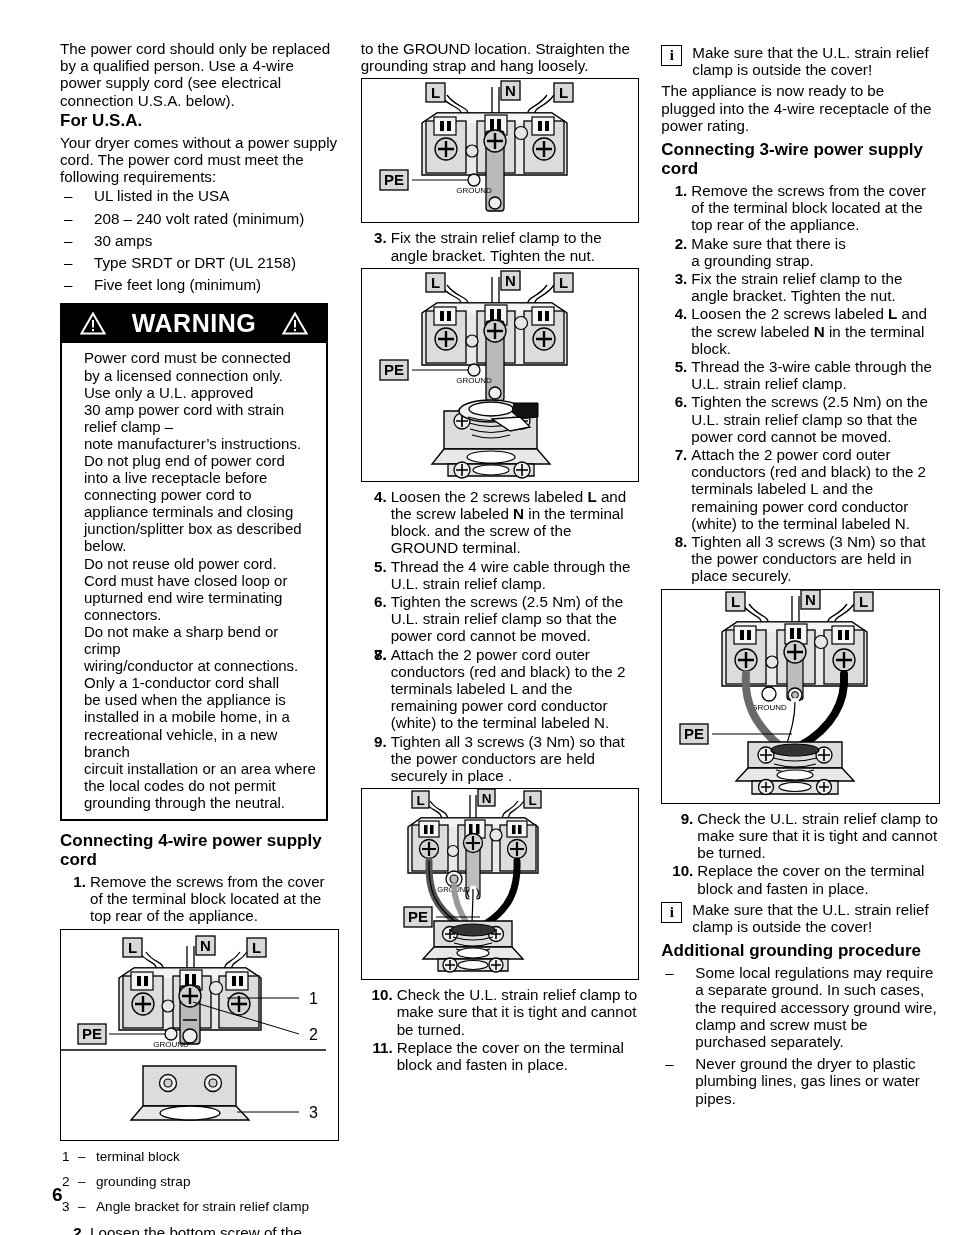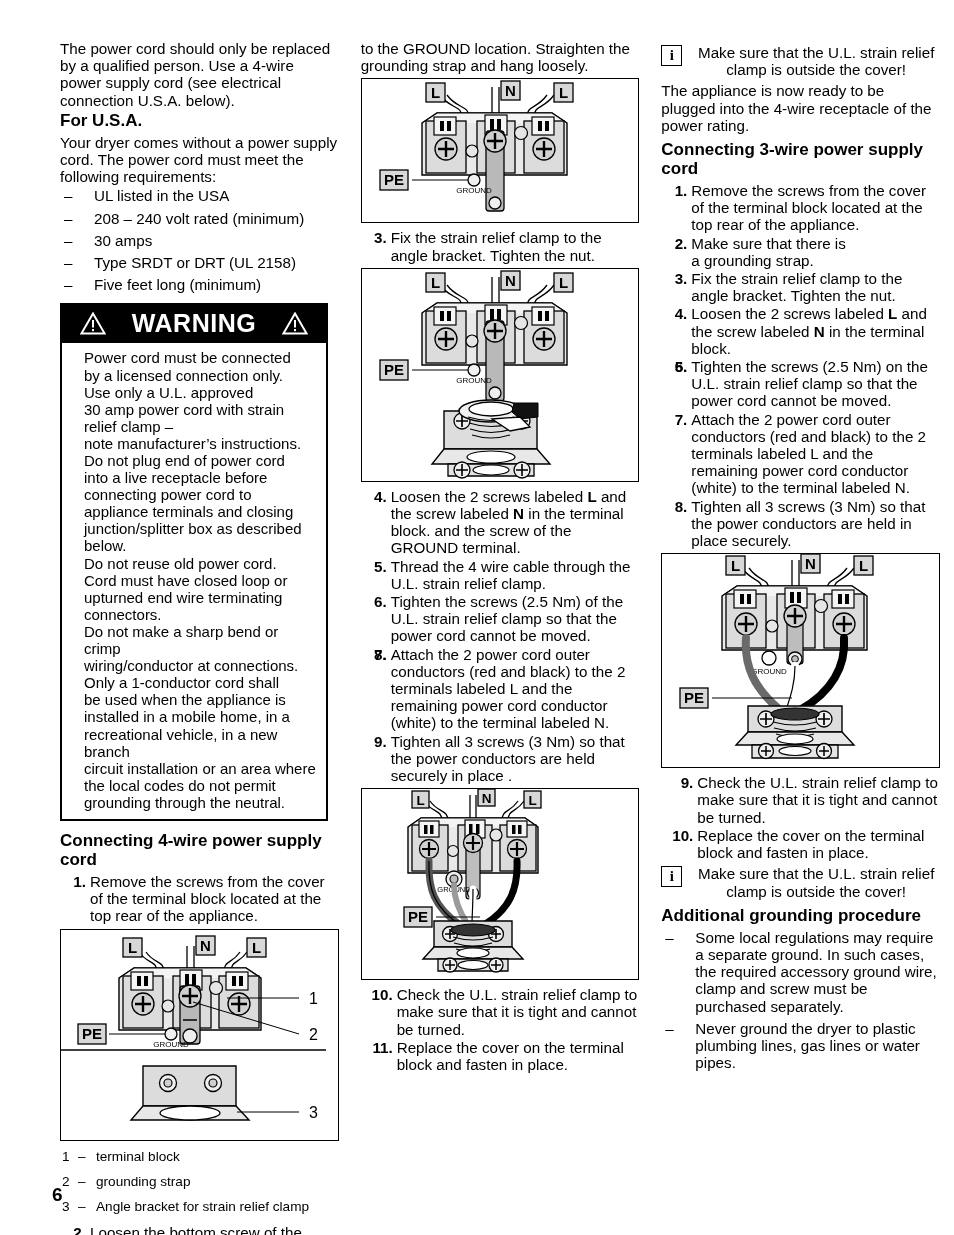--- a/index.html
+++ b/index.html
@@ -103,21 +103,21 @@
     flex: 0 0 auto;
     width: 21px; height: 21px;
     border: 1.6px solid #000;
     font-weight: bold;
     font-size: 15px;
     line-height: 18px;
     text-align: center;
     font-family: "Liberation Serif", serif;
     margin-top: 1px;
   }
-  .infotext { flex: 1 1 auto; font-size: 15.2px; line-height: 17.2px; text-align: center; }
+  .infotext { flex: 1 1 auto; font-size: 15.2px; line-height: 17.2px; }
 
   
   .legend { margin: 8px 0 4px 2px; }
   .legend .lrow {
     display: flex;
     font-size: 13.6px;
     line-height: 16px;
     margin-bottom: 9px;
   }
   .legend .lnum { width: 16px; }
@@ -595,20 +595,21 @@
         <li>
           <span class="num">3.</span>
           <span>Fix the strain relief clamp to the angle bracket. Tighten the nut.</span>
         </li>
         <li>
           <span class="num">4.</span>
           <span>Loosen the 2 screws labeled <b>L</b> and the screw labeled <b>N</b> in the terminal block.</span>
         </li>
         <li>
           <span class="num">5.</span>
+          <span>Thread the 3-wire cable through the U.L. strain relief clamp.</span>
         </li>
         <li>
           <span class="num">6.</span>
           <span>Tighten the screws (2.5 Nm) on the U.L. strain relief clamp so that the power cord cannot be moved.</span>
         </li>
         <li>
           <span class="num">7.</span>
           <span>Attach the 2 power cord outer conductors (red and black) to the 2 terminals labeled L and the remaining power cord conductor (white) to the terminal labeled N.</span>
         </li>
         <li>

